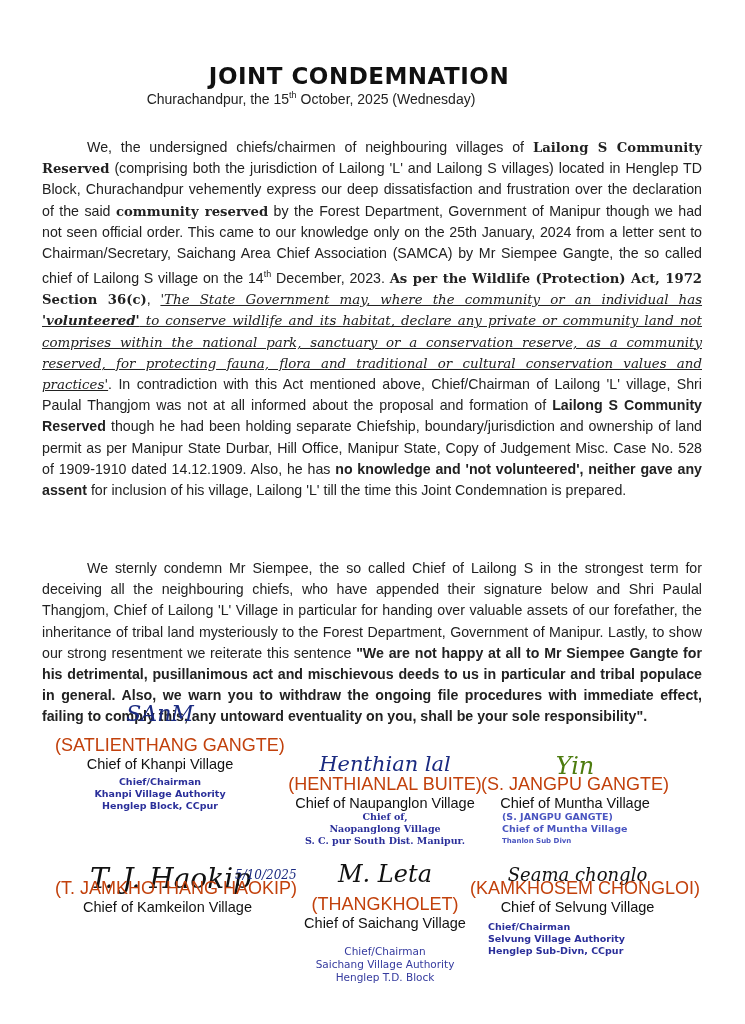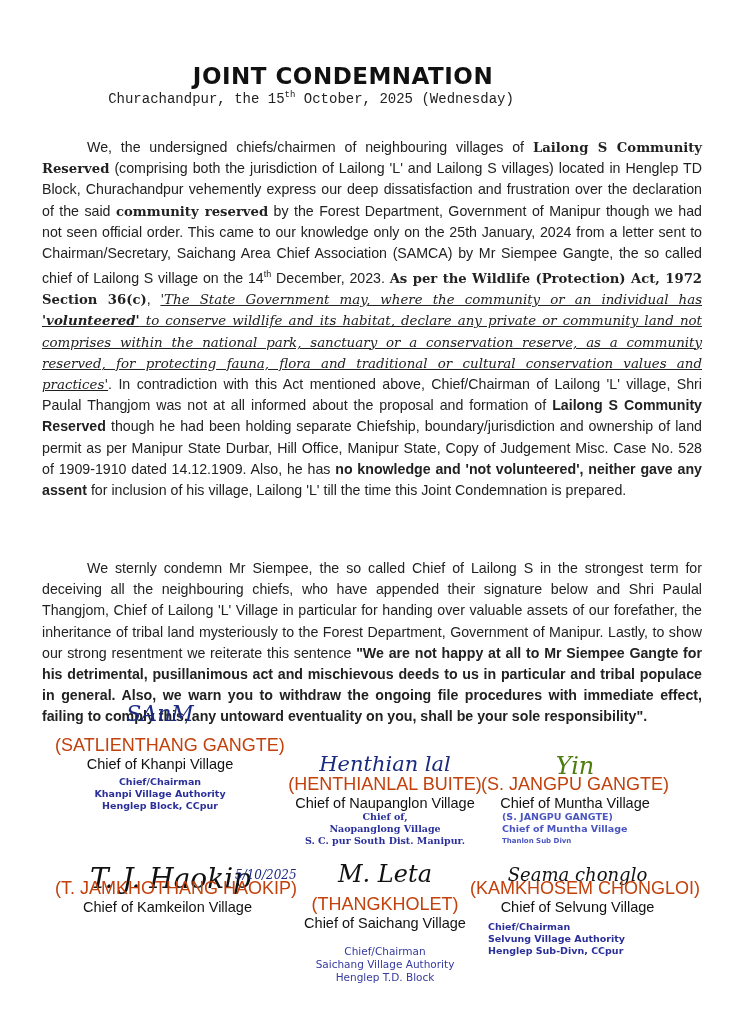--- a/index.html
+++ b/index.html
@@ -1,20 +1,20 @@
 <!DOCTYPE html>
 <html><head>
 <meta charset="utf-8">
 <style>
   html, body { margin:0; padding:0; background:#fff; }
   body { width:745px; height:1024px; position:relative; overflow:hidden; color:#1a1a1a; }
-  .title { position:absolute; top:63px; left:0; width:686px; text-align:center;
+  .title { position:absolute; top:63px; left:16px; width:686px; text-align:center;
     font-family:"DejaVu Sans", sans-serif; font-weight:bold; font-size:23px; letter-spacing:0.5px; color:#111; }
   .dateline { position:absolute; top:90px; left:0; width:622px; text-align:center;
-    font-family:Liberation Mono, monospace; font-size:14px; color:#222; }
+    font-family:Liberation Sans, sans-serif; font-size:14px; color:#222; }
   .dateline sup { font-size:9px; }
   .body-text { position:absolute; left:42px; width:660px; font-family:"Liberation Sans", sans-serif;
     font-size:14.2px; line-height:21.2px; text-align:justify; color:#222; }
   .p1 { top:137px; }
   .p2 { top:558px; }
   .indent { display:inline-block; width:45px; }
   .serif-bold { font-family:"DejaVu Serif", serif; font-weight:bold; font-size:13.2px; }
   .quote { font-family:"DejaVu Serif", serif; font-style:italic; text-decoration:underline; font-size:13.4px; }
   .bold { font-weight:bold; }
   .sig { position:absolute; text-align:center; font-family:"Liberation Sans", sans-serif; }

